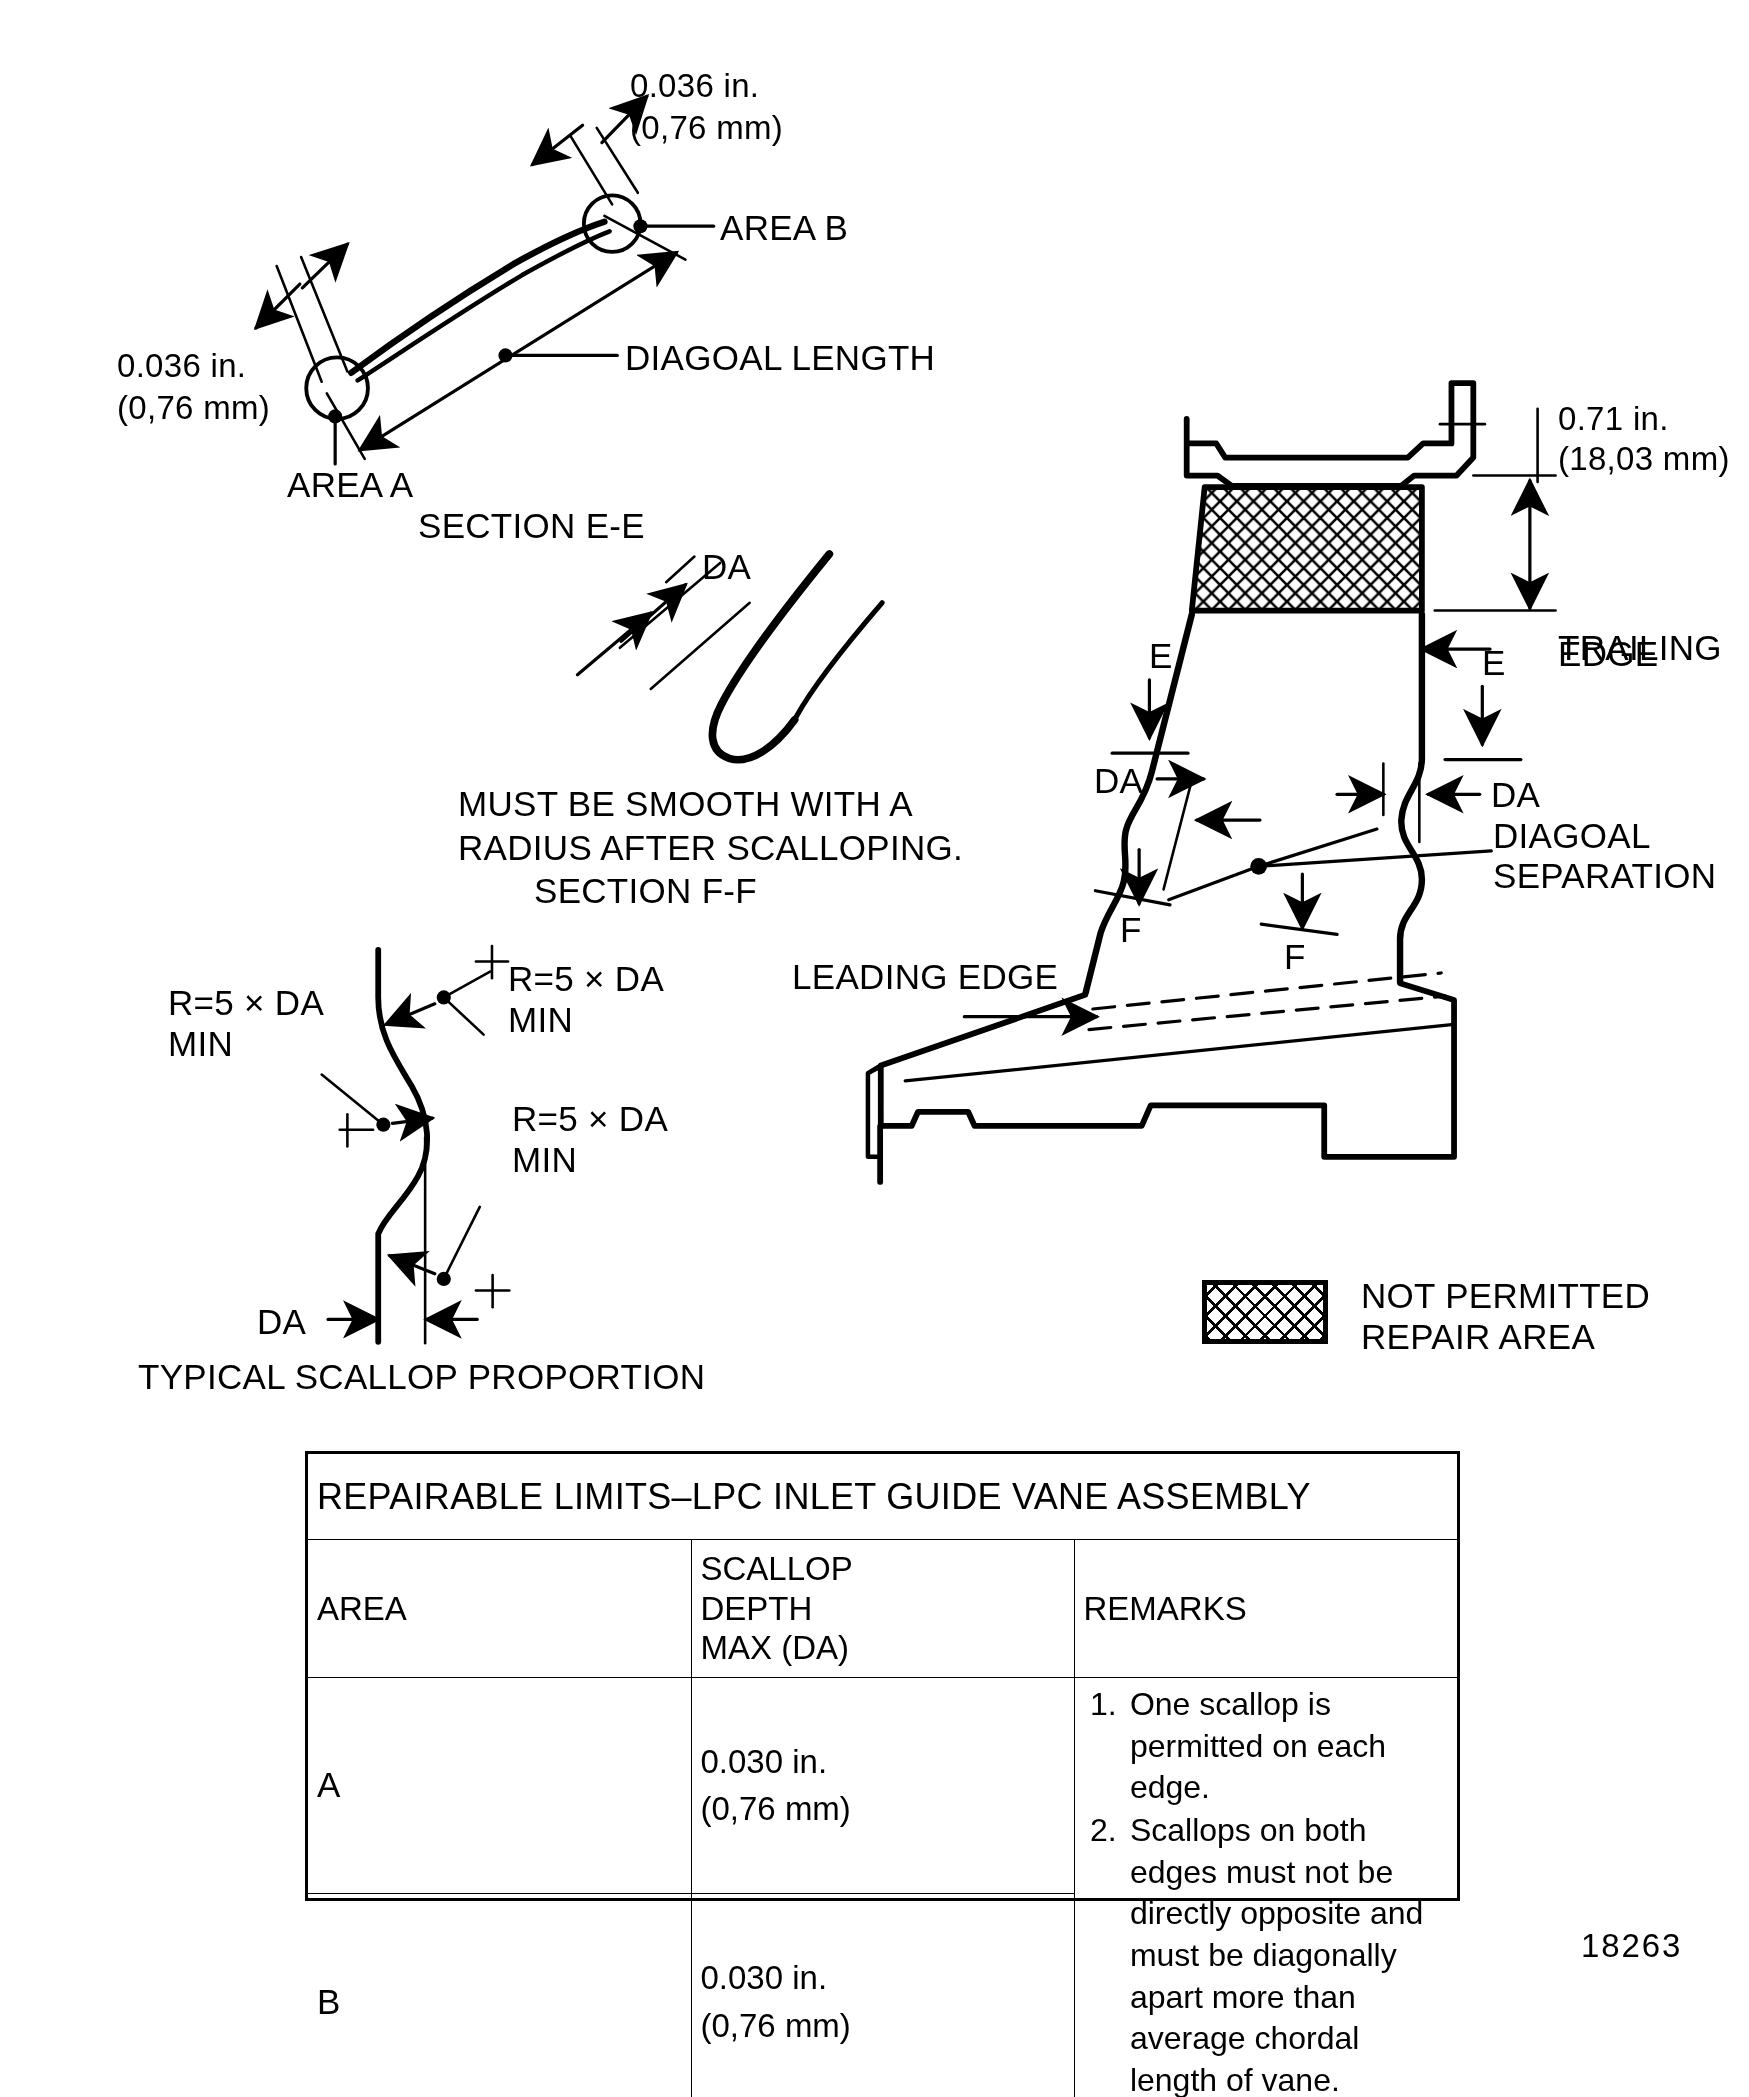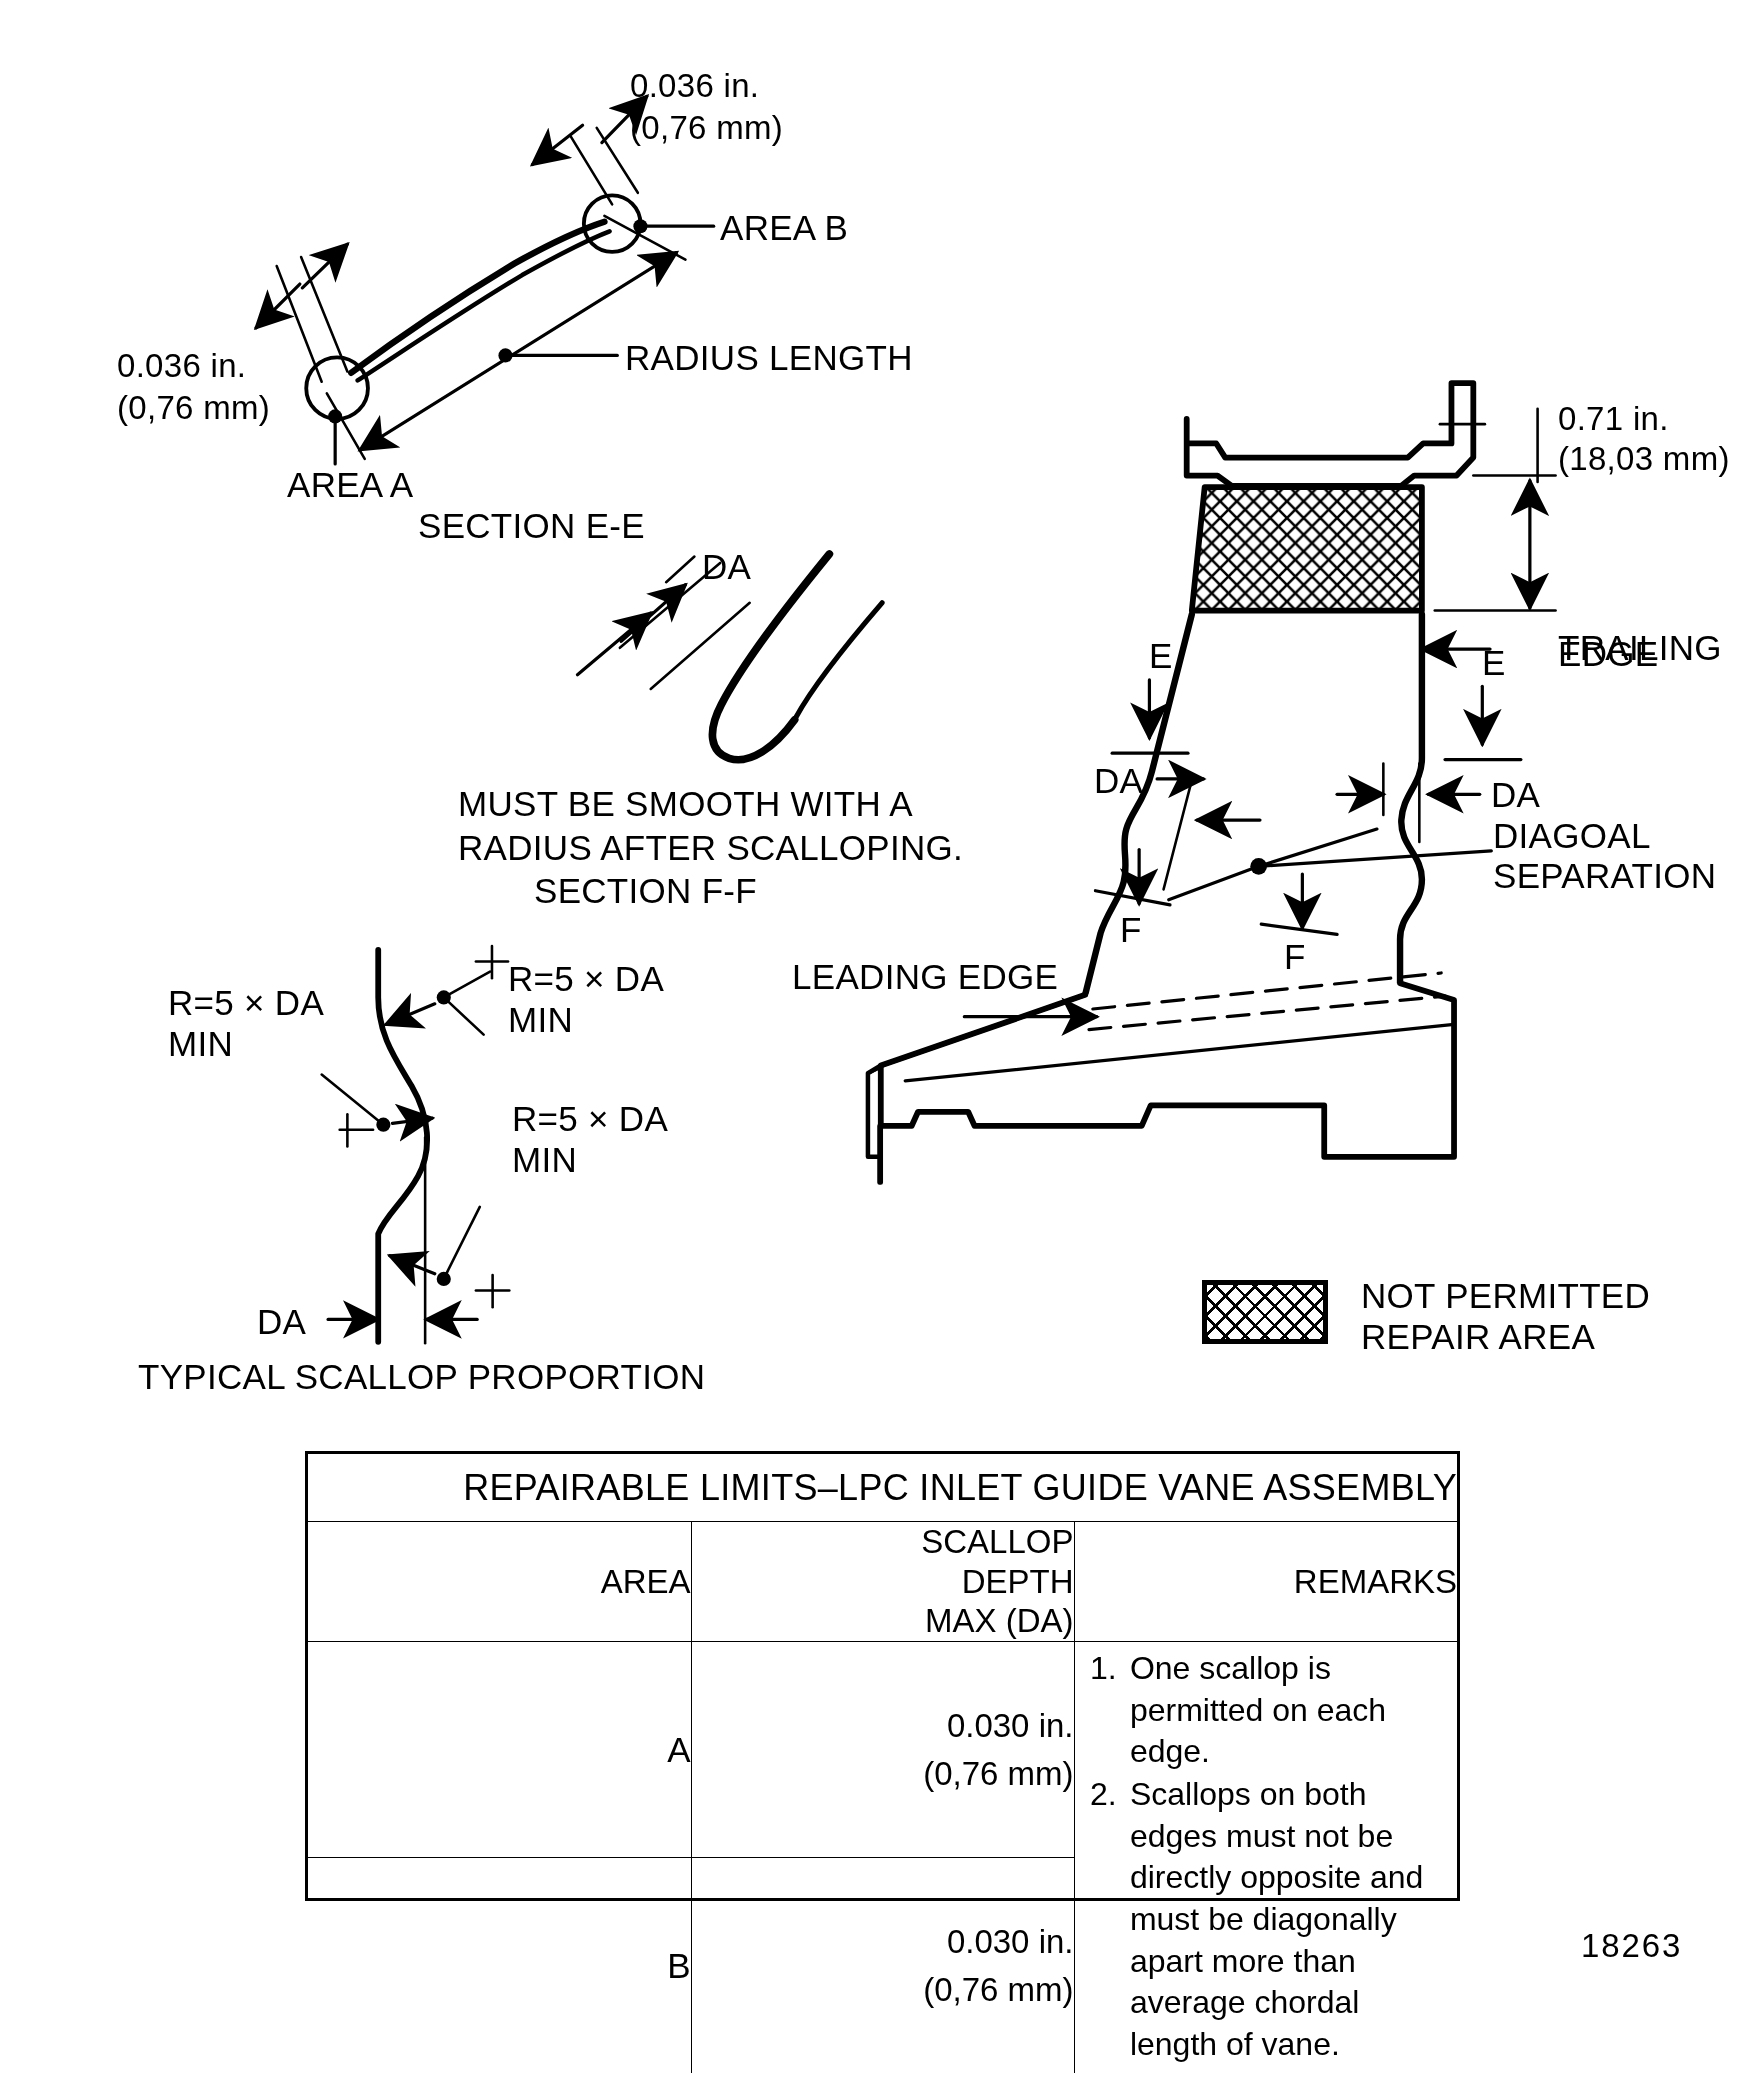--- a/index.html
+++ b/index.html
@@ -51,23 +51,23 @@
     background: #fff;
   }
   #limits-table .tbl {
     width: 100%;
     height: 100%;
     border-collapse: collapse;
     table-layout: fixed;
   }
   #limits-table .tbl td {
     border: 1.9px solid #000;
-    padding: 0;
+    padding: 9px;
     vertical-align: middle;
-    text-align: right;
+    text-align: left;
     font-family: "Liberation Sans", sans-serif;
   }
   #limits-table .tbl td.noleft { border-left: none; }
   #limits-table .tbl td.nobot { border-bottom: none; }
   #limits-table .tbl td.noright { border-right: none; }
   .tbl-title {
     font-size: 36px;
     letter-spacing: 0.3px;
     border-top: none !important;
     border-left: none !important;
@@ -284,21 +284,21 @@
   </svg>
 
   <div class="lbl dim" style="left:630px; top:67px;">0.036 in.</div>
   <div class="lbl dim" style="left:630px; top:109px;">(0,76 mm)</div>
 
   <div class="lbl dim" style="left:117px; top:347px;">0.036 in.</div>
   <div class="lbl dim" style="left:117px; top:389px;">(0,76 mm)</div>
 
   <div class="lbl up" style="left:720px; top:207px;">AREA B</div>
   <div class="lbl up" style="left:287px; top:464px;">AREA A</div>
-  <div class="lbl up" style="left:625px; top:337px;">RADIUS LENGTH</div>
+  <div class="lbl up" style="left:625px; top:337px;">DIAGOAL LENGTH</div>
   <div class="lbl sect" style="left:418px; top:505px;">SECTION E-E</div>
 
   <div class="lbl up" style="left:702px; top:546px;">DA</div>
   <div class="lbl up" style="left:458px; top:827px;">RADIUS AFTER SCALLOPING.</div>
   <div class="lbl up" style="left:458px; top:783px;">MUST BE SMOOTH WITH A</div>
   <div class="lbl sect" style="left:534px; top:870px;">SECTION F-F</div>
 
   <div class="lbl up" style="left:168px; top:982px;">R=5 × DA</div>
   <div class="lbl up" style="left:168px; top:1023px;">MIN</div>
 

